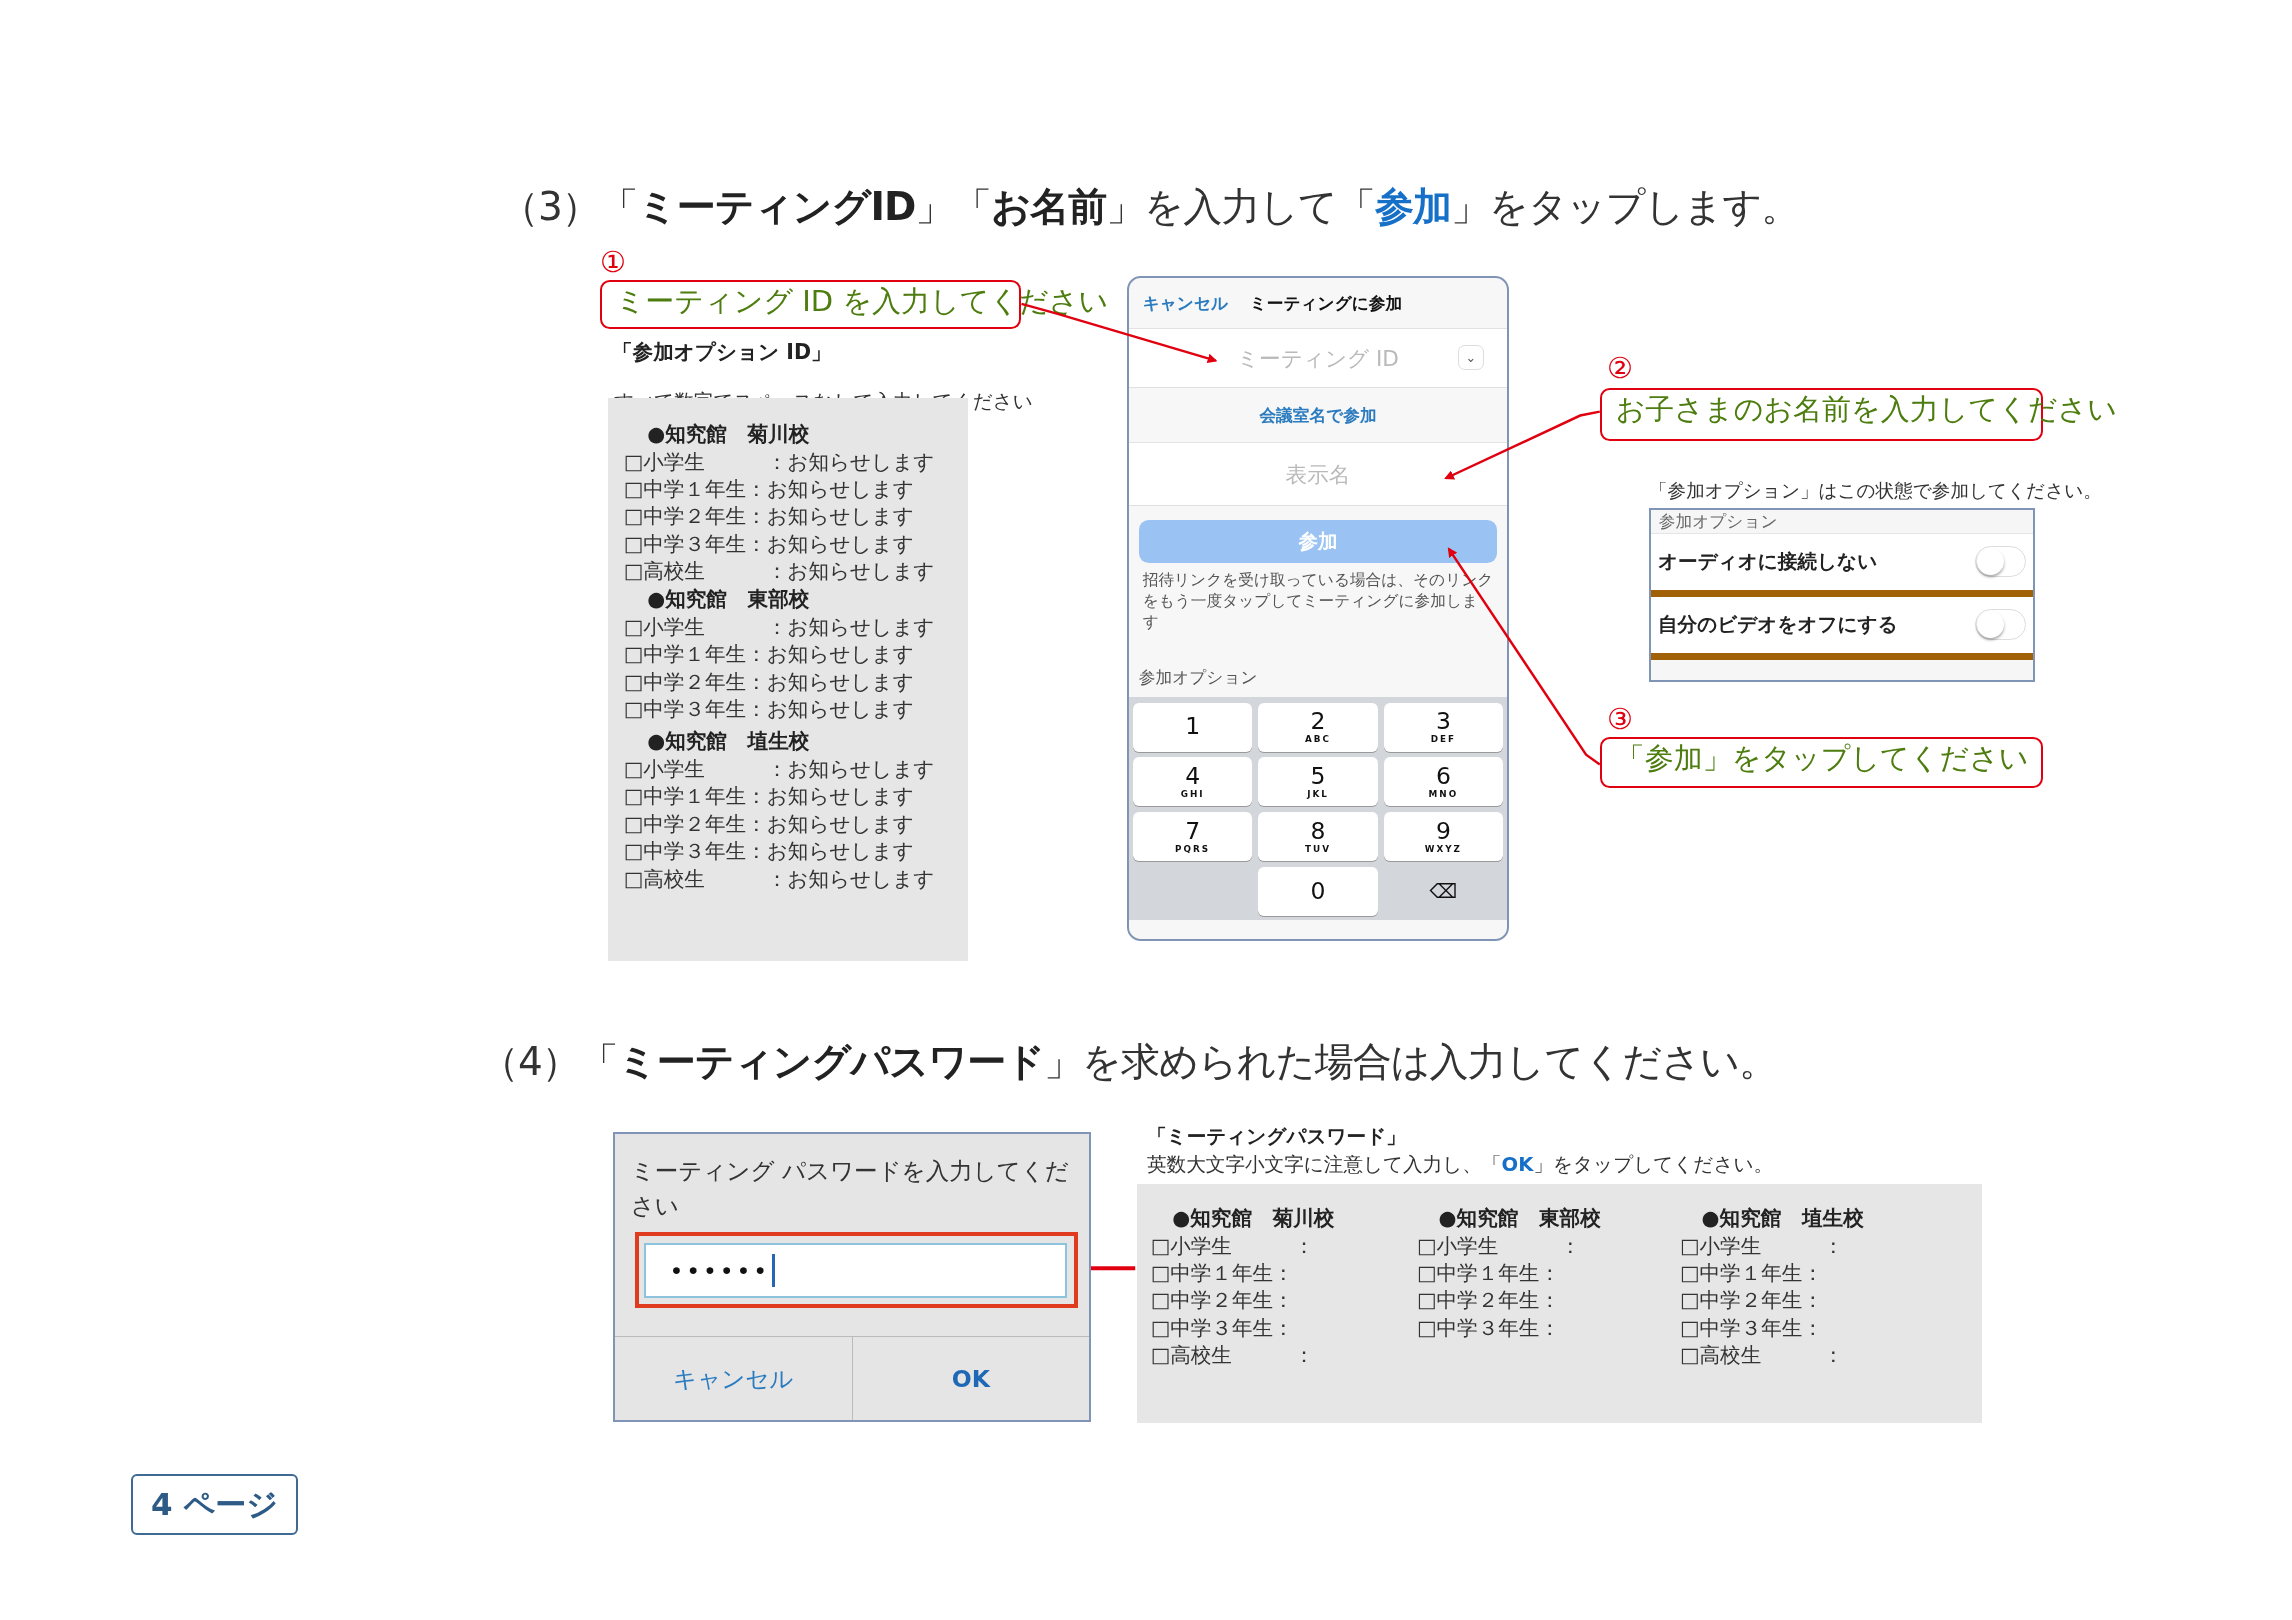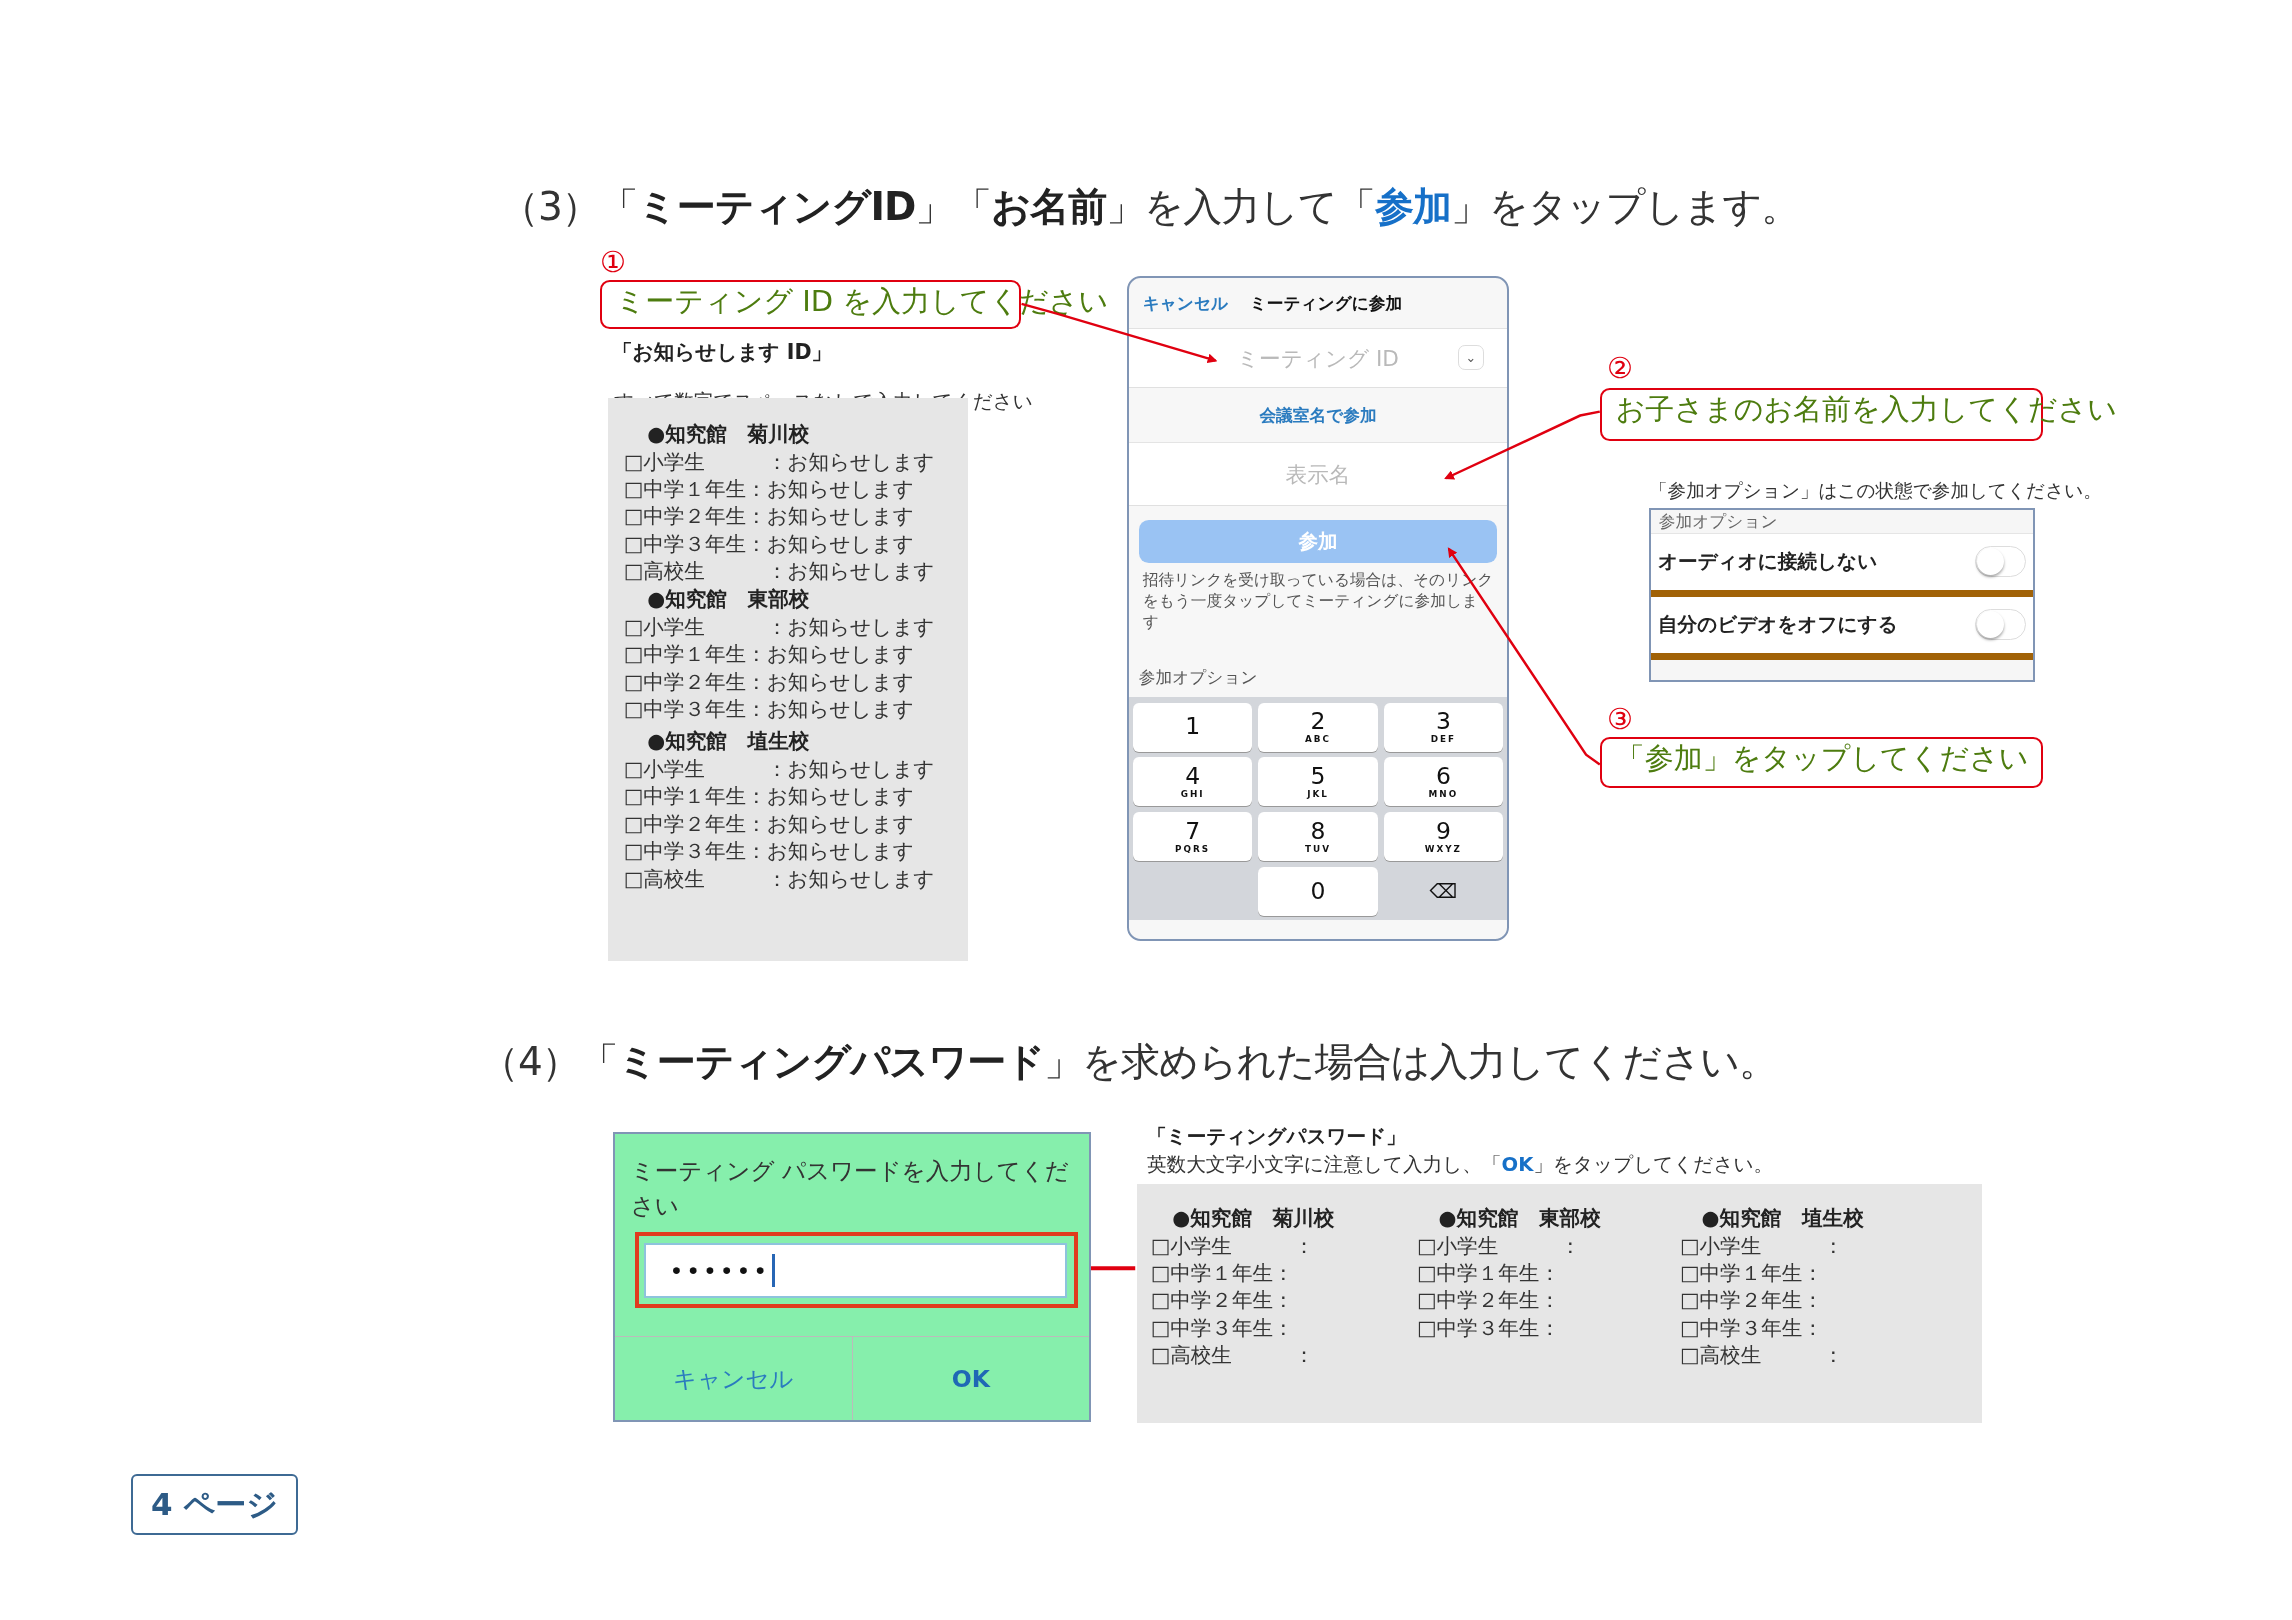--- a/index.html
+++ b/index.html
@@ -39,21 +39,21 @@
   .key.empty { background: transparent; box-shadow: none; }
 
   
   .opt-panel { border: 2.9px solid #8095b5; background: #f6f6f6; }
   .opt-head { height: 23.5px; font-size: 16.7px; color: #666; padding-left: 7.8px; border-bottom: 1px solid #e5e5e5; }
   .opt-row { height: 63px; background: #fff; display: flex; align-items: center; justify-content: space-between; padding: 0 7px; border-bottom: 7px solid #a16207; font-weight: bold; font-size: 19.6px; color: #222; }
   .toggle { width: 51px; height: 31px; border: 1px solid #ddd; border-radius: 15.7px; position: relative; background: #fff; }
   .toggle::after { content: ""; position: absolute; left: 1px; top: 1px; width: 27.4px; height: 27.4px; border-radius: 50%; background: #fff; box-shadow: 0 2px 2.9px rgba(0,0,0,0.35); }
 
   
-  .pw-dialog { border: 2.9px solid #8095b5; background: #86efac; }
+  .pw-dialog { border: 2.9px solid #8095b5; background: #e5e5e5; }
   .pw-title { font-size: 23.5px; color: #333; line-height: 35px; padding: 19.6px 15.7px 0 15.7px; }
   .pw-hl { position: absolute; border: 4.9px solid #e03b1e; }
   .pw-input { position: absolute; border: 2px solid #8ec3dd; background: #fff; display: flex; align-items: center; padding-left: 23.5px; font-size: 23.5px; letter-spacing: 2.9px; color: #111; }
   .caret { display: inline-block; width: 2.9px; height: 33px; background: #2766b5; margin-left: 2px; }
   .pw-btns { position: absolute; left: 0; right: 0; bottom: 0; height: 84px; border-top: 1px solid #bbb; display: flex; }
   .pw-btn { flex: 1; display: flex; align-items: center; justify-content: center; font-size: 23.5px; color: #2a7bbf; }
   .pw-btn.ok { font-weight: bold; color: #1f68b5; border-left: 1px solid #bbb; }
 
   .page-badge { border: 2.9px solid #3e6a94; border-radius: 6px; color: #2d5b86; font-weight: bold; font-size: 31px; display: flex; align-items: center; justify-content: center; }
 </style>
@@ -62,21 +62,21 @@
 
 <div class="abs heading" style="left:500px; top:180px;">
   <span>（3）「</span><b>ミーティングID</b><span>」「</span><b>お名前</b><span>」を入力して「</span><span class="blue">参加</span><span>」をタップします。</span>
 </div>
 
 <div class="abs circ" style="left:600px; top:245px;">①</div>
 <div class="abs callout" style="left:600px; top:280px; width:421px; height:49px;">
   <span>ミーティング ID を入力してください</span>
 </div>
 
-<div class="abs note-title" style="left:612px; top:338px;">「お知らせします ID」</div>
+<div class="abs note-title" style="left:612px; top:338px;">「参加オプション ID」</div>
 <div class="abs note-text" style="left:614px; top:366px;margin-top:22px;">すべて数字でスペースなしで入力してください</div>
 
 <div class="abs gray-panel" style="left:608px; top:398px; width:360px; height:563px;">
   <div class="abs" style="left:15.7px; top:21.6px;">
     <div class="school-head" style="padding-left:23.5px; line-height:29px;">●知究館　菊川校</div>
     <div class="school-row">□小学生　　　：お知らせします</div>
     <div class="school-row">□中学１年生：お知らせします</div>
     <div class="school-row">□中学２年生：お知らせします</div>
     <div class="school-row">□中学３年生：お知らせします</div>
     <div class="school-row">□高校生　　　：お知らせします</div>

